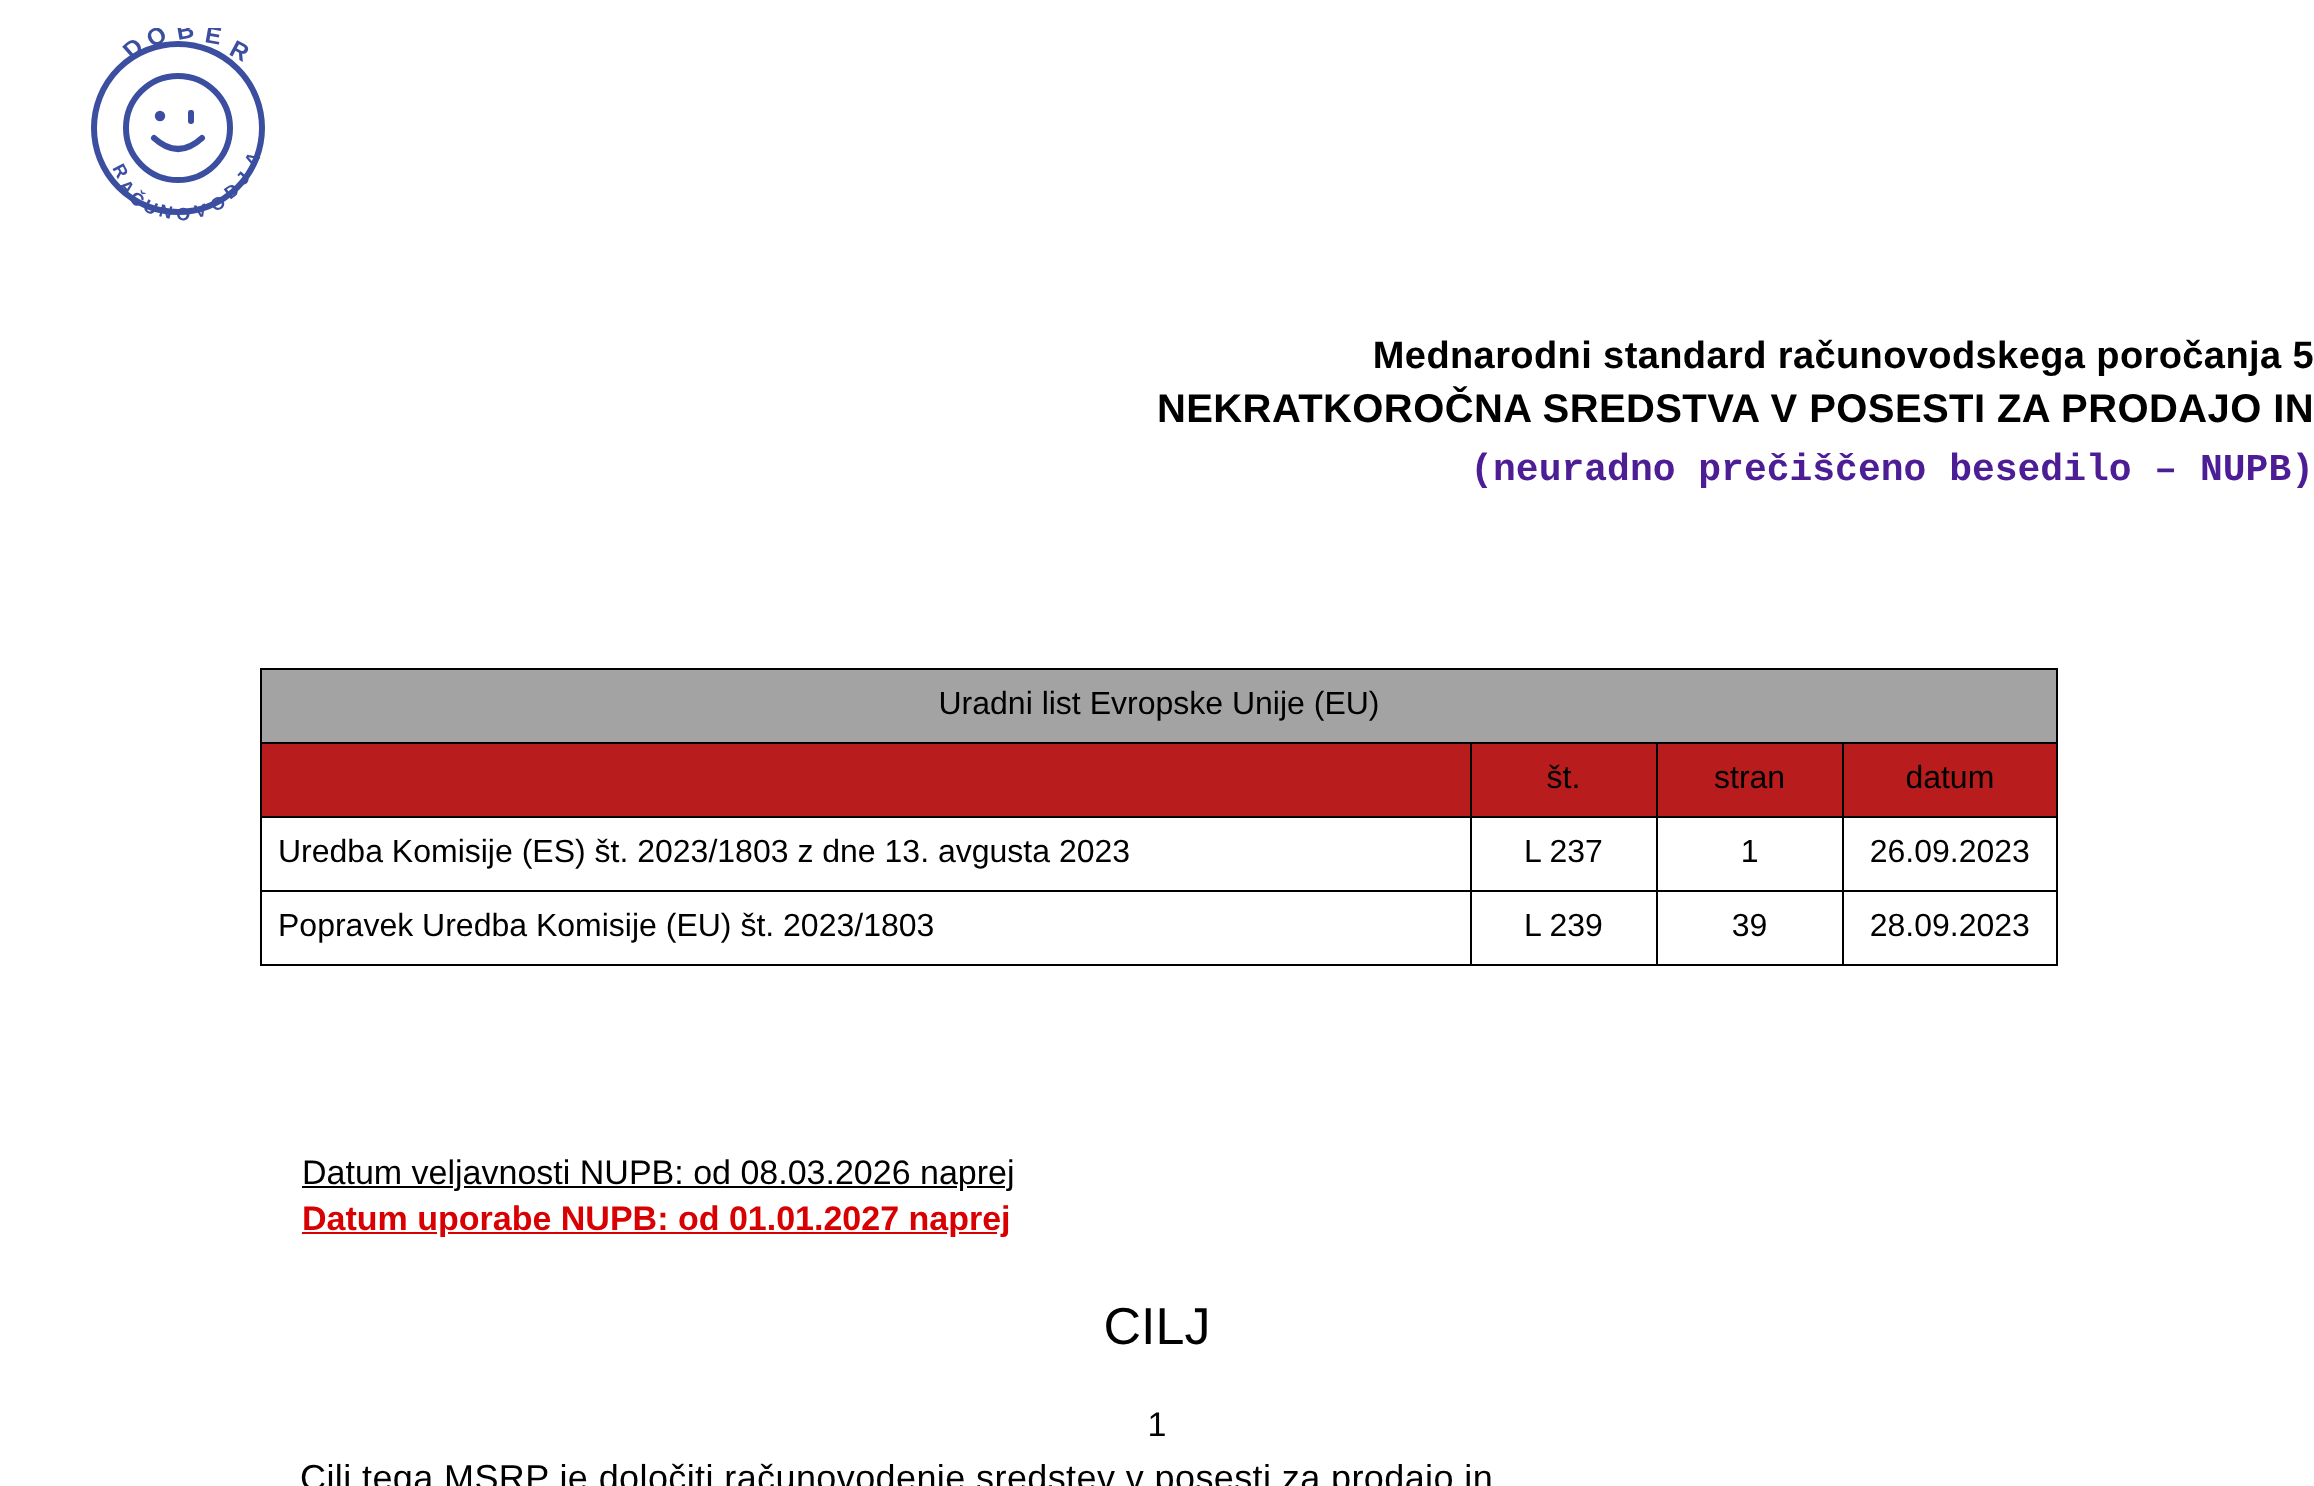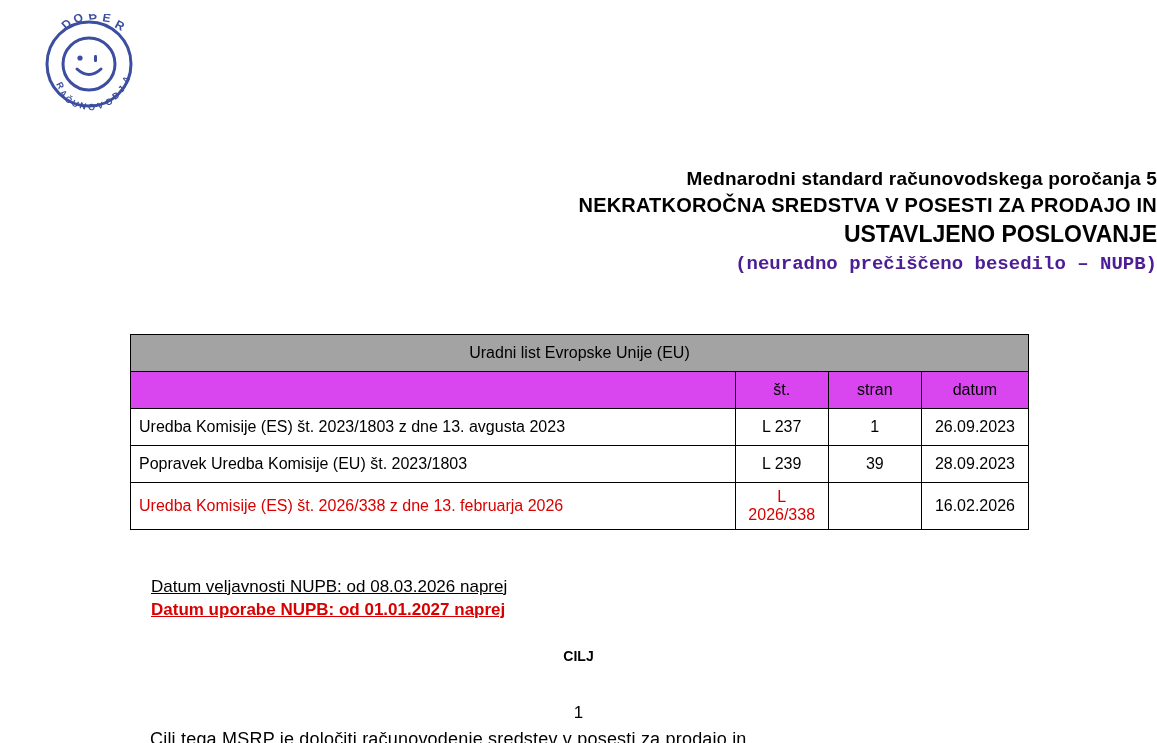--- a/index.html
+++ b/index.html
@@ -79,21 +79,21 @@
     vertical-align: middle;
     height: 26px;
   }
   .hdr-main {
     background: #a3a3a3;
     text-align: center;
     font-size: 17px;
     height: 30px;
   }
   .hdr-sub {
-    background: #d946ef;
+    background: #b91c1c;
     text-align: center;
     font-size: 16px;
     height: 30px;
   }
   .cell-desc { text-align: left; }
   .cell-c { text-align: center; }
   .row-red td { color: #d80000; }
   .row-red td.black-txt { color: #000000; }
 
   .col-desc { width: 604px; }
@@ -119,22 +119,22 @@
     font-weight: bold;
   }
 
   
   .section-heading {
     position: absolute;
     left: 0;
     top: 648px;
     width: 1157px;
     text-align: center;
-    font-size: 14px;
-    font-weight: bold;
+    font-size: 26px;
+    font-weight: normal;
   }
   .para-number {
     position: absolute;
     left: 0;
     top: 703px;
     width: 1157px;
     text-align: center;
     font-size: 17px;
   }
   .para-text {
@@ -180,21 +180,20 @@
       <text transform="translate(85,86) rotate(-36)" font-size="9">D</text>
       <text transform="translate(92,79) rotate(-48)" font-size="9">J</text>
       <text transform="translate(97,70) rotate(-60)" font-size="9">A</text>
     </g>
   </svg>
 </div>
 
 <div class="title-block">
   <div class="title-line1">Mednarodni standard računovodskega poročanja 5</div>
   <div class="title-line2">NEKRATKOROČNA SREDSTVA V POSESTI ZA PRODAJO IN</div>
-  <div class="title-line3">USTAVLJENO POSLOVANJE</div>
   <div class="title-sub">(neuradno prečiščeno besedilo – NUPB)</div>
 </div>
 
 <div class="table-wrap">
   <table class="journal">
     <colgroup>
       <col class="col-desc">
         <col class="col-st">
         <col class="col-str">
         <col class="col-dat">
@@ -214,26 +213,20 @@
         <td class="cell-c">L 237</td>
         <td class="cell-c">1</td>
         <td class="cell-c">26.09.2023</td>
       </tr>
       <tr>
         <td class="cell-desc">Popravek Uredba Komisije (EU) št. 2023/1803</td>
         <td class="cell-c">L 239</td>
         <td class="cell-c">39</td>
         <td class="cell-c">28.09.2023</td>
       </tr>
-      <tr class="row-red">
-        <td class="cell-desc">Uredba Komisije (ES) št. 2026/338 z dne 13. februarja 2026</td>
-        <td class="cell-c">L 2026/338</td>
-        <td class="cell-c"></td>
-        <td class="cell-c black-txt">16.02.2026</td>
-      </tr>
     </tbody>
   </table>
 </div>
 
 <div class="dates">
   <div class="date-line">Datum veljavnosti NUPB: od 08.03.2026 naprej</div>
   <div class="date-line red">Datum uporabe NUPB: od 01.01.2027 naprej</div>
 </div>
 
 <div class="section-heading">CILJ</div>

